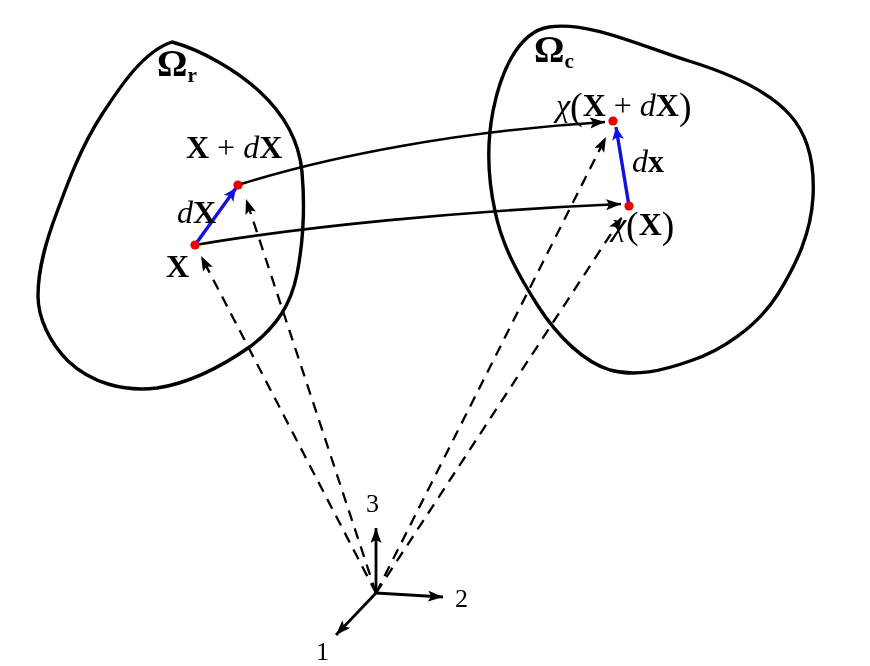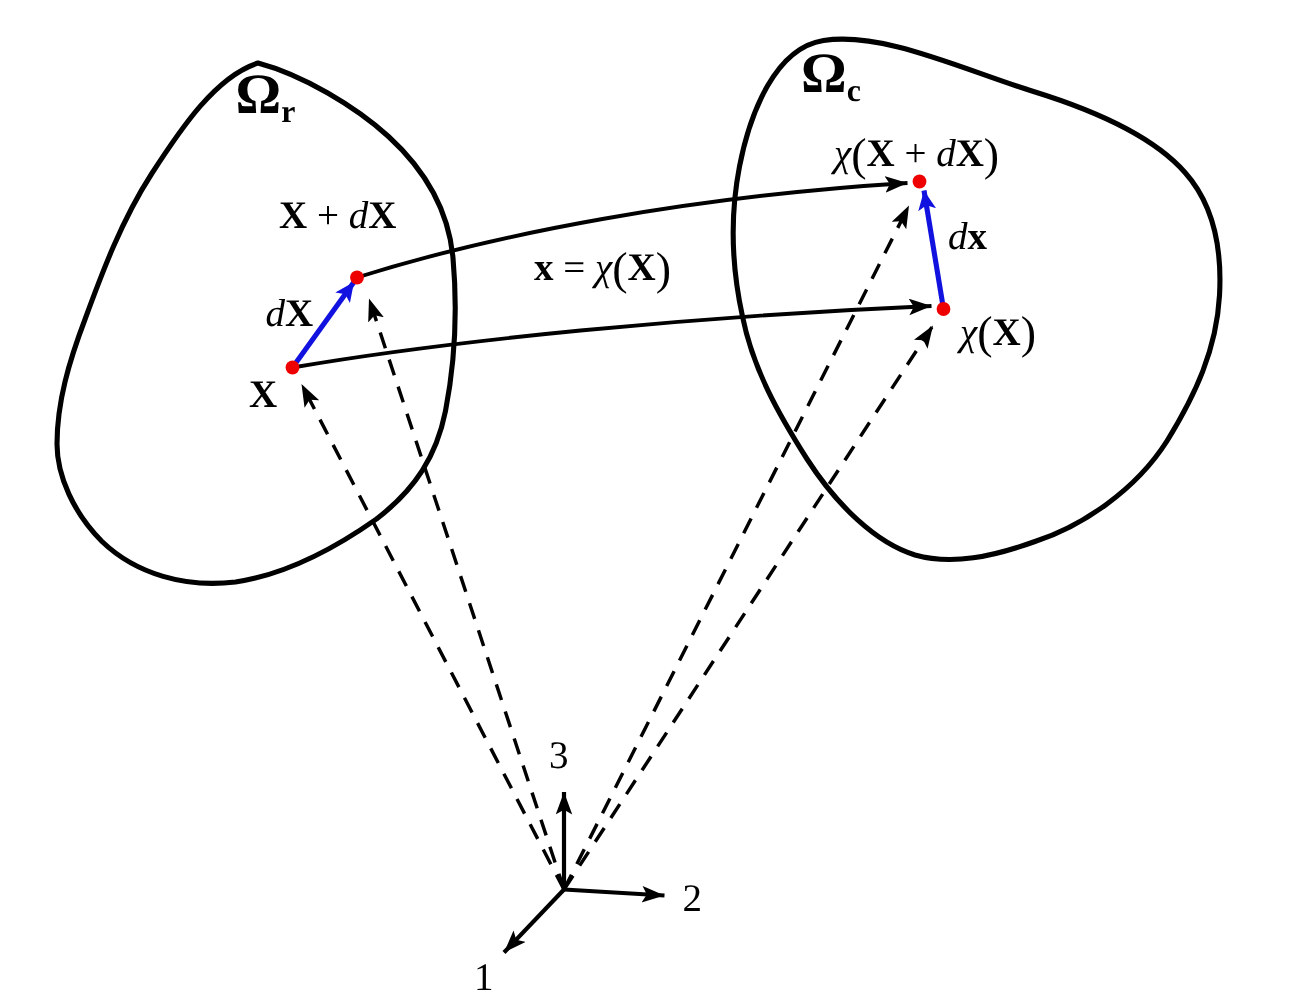--- a/index.html
+++ b/index.html
@@ -2,21 +2,21 @@
 <html><head>
 <meta charset="utf-8">
 <style>
   html,body{margin:0;padding:0;background:#fff;}
   #stage{position:relative;width:870px;height:666px;background:#fff;overflow:hidden;
          font-family:"Liberation Serif",serif;}
   #stage svg{position:absolute;left:0;top:0;}
   .mlabel{position:absolute;line-height:1;white-space:nowrap;color:#000;
           font-family:"Liberation Serif",serif;}
   .fs-title{font-size:38px;}
-  .fs-math{font-size:26px;}
+  .fs-math{font-size:32px;}
   .fs-axis{font-size:26px;}
   .run-b{font-weight:bold;}
   .run-i{font-style:italic;}
   .run-n{font-weight:normal;font-style:normal;}
   .run-p{font-size:1.18em;vertical-align:-0.07em;}
   .run-sub{font-size:0.56em;vertical-align:-0.30em;}
 </style>
 </head>
 <body>
 
@@ -80,27 +80,26 @@
   <div class="mlabel fs-title" style="left:157px;top:44px;"><span class="run-b">Ω</span><span class="run-b run-sub">r</span></div>
 
   <div class="mlabel fs-title" style="left:534px;top:30px;"><span class="run-b">Ω</span><span class="run-b run-sub">c</span></div>
 
   <div class="mlabel fs-math" style="left:186px;top:131px;"><span class="run-b">X</span><span class="run-n"> + </span><span class="run-i">d</span><span class="run-b">X</span></div>
 
   <div class="mlabel fs-math" style="left:177px;top:196px;"><span class="run-i">d</span><span class="run-b">X</span></div>
 
   <div class="mlabel fs-math" style="left:166px;top:250px;"><span class="run-b">X</span></div>
 
-  <div class="mlabel fs-math" style="left:356px;top:164px;"><span class="run-b">x</span><span class="run-n"> = </span><span class="run-i">χ</span><span class="run-p">(</span><span class="run-b">X</span><span class="run-p">)</span></div>
 
   <div class="mlabel fs-math" style="left:556px;top:88px;"><span class="run-i">χ</span><span class="run-p">(</span><span class="run-b">X</span><span class="run-n"> + </span><span class="run-i">d</span><span class="run-b">X</span><span class="run-p">)</span></div>
 
   <div class="mlabel fs-math" style="left:632px;top:145px;"><span class="run-i">d</span><span class="run-b">x</span></div>
 
-  <div class="mlabel fs-math" style="left:640px;top:207px;"><span class="run-i">χ</span><span class="run-p">(</span><span class="run-b">X</span><span class="run-p">)</span></div>
+  <div class="mlabel fs-math" style="left:612px;top:207px;"><span class="run-i">χ</span><span class="run-p">(</span><span class="run-b">X</span><span class="run-p">)</span></div>
 
   <div class="mlabel fs-axis" style="left:366px;top:491px;">3</div>
 
   <div class="mlabel fs-axis" style="left:455px;top:586px;">2</div>
 
   <div class="mlabel fs-axis" style="left:316px;top:639px;">1</div>
 
 </div>
 
 </body></html>

